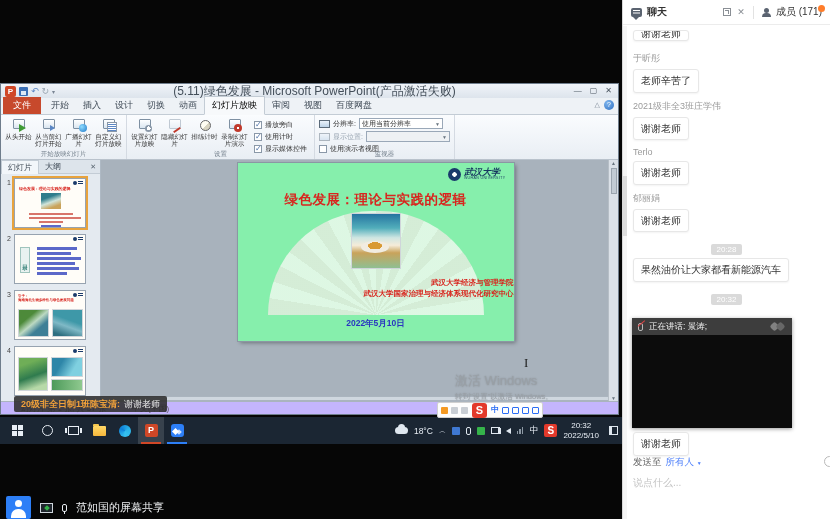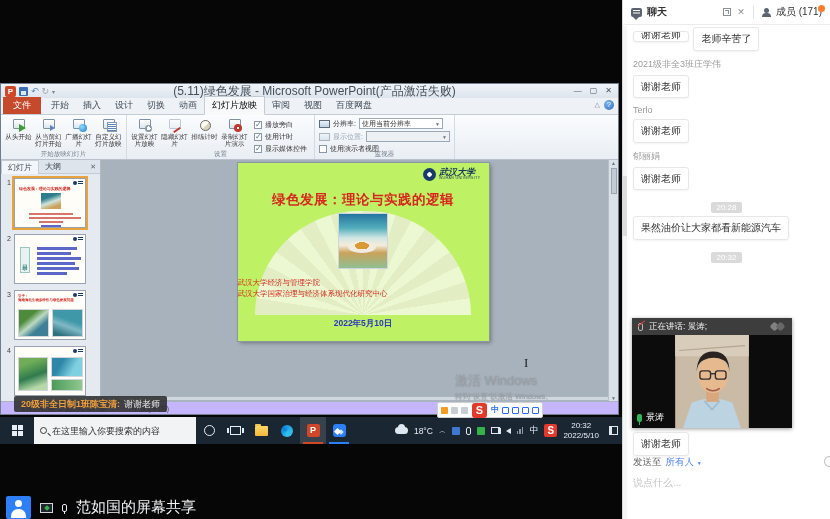--- a/index.html
+++ b/index.html
@@ -103,38 +103,38 @@
   .t3-title{position:absolute;left:3px;top:3px;width:150%;color:#d8251e;font-weight:bold;font-size:6px;
     line-height:1.15;transform:scale(.58);transform-origin:0 0}
   .ph{position:absolute;border:1px solid #cfd5da}
   
   .editor{flex:1;position:relative;background:#a8b2bc;display:flex;flex-direction:column;min-width:0}
   .canvas{flex:1;position:relative}
   .vscroll{position:absolute;right:0;top:0;bottom:0;width:10px;background:#dbe1e8;border-left:1px solid #b6bec6;
     display:flex;flex-direction:column;align-items:center;font-size:5px;color:#68747f;z-index:3}
   .vthumb{width:6px;height:26px;background:#c2cbd4;border:1px solid #9aa4ae;margin-top:2px}
   .vscroll .dn{margin-top:auto}
-  .slide{position:absolute;left:50%;top:3px;width:251px;height:178px;margin-left:-122px;
-    background:#bef264;box-shadow:0 0 0 1px #8b97a3,2px 2px 4px rgba(0,0,0,.35)}
+  .slide{position:absolute;left:50%;top:3px;width:276px;height:178px;margin-left:-122px;
+    background:#86efac;box-shadow:0 0 0 1px #8b97a3,2px 2px 4px rgba(0,0,0,.35)}
   .fan{position:absolute;left:50%;bottom:26px;width:216px;height:104px;transform:translateX(-50%);
     border-radius:110px 110px 0 0;opacity:.75;
     background:repeating-conic-gradient(from -90deg at 50% 100%,#efece5 0 9deg,#fbfaf6 9deg 18deg)}
   .slogo{position:absolute;right:8px;top:5px;display:flex;gap:3px;align-items:center}
   .semblem{width:13px;height:13px;border-radius:50%;background:radial-gradient(circle,#fff 2px,#1a3a6b 2.5px)}
   .slogo-t{display:flex;flex-direction:column;line-height:1}
   .slogo-cn{font-family:"Liberation Serif","DejaVu Serif",serif;font-style:italic;font-weight:bold;
     font-size:9px;color:#16355f}
   .slogo-en{font-size:3.5px;color:#16355f;letter-spacing:.4px}
   .stitle{position:absolute;left:0;top:28px;width:100%;text-align:center;color:#d8251e;
     font-weight:bold;font-size:13.5px;letter-spacing:.5px}
   .simg{position:absolute;left:50%;top:50px;width:50px;height:56px;margin-left:-25px;border:1px solid #cfd5da;
     background:linear-gradient(180deg,#2574a0 0%,#52aebb 26%,#cfe6e2 44%,#f5ecd9 58%,#c9a35b 72%,#8fbf92 100%)}
   .simg::after{content:"";position:absolute;left:9px;top:27px;width:28px;height:12px;border-radius:50%;
     background:radial-gradient(ellipse at 50% 40%,#d99a33 35%,#f2ece0 36% 70%,#dfe8e2 71%)}
-  .sline{position:absolute;width:100%;text-align:left;color:#d8251e;font-weight:normal;font-size:7.5px}
+  .sline{position:absolute;width:100%;text-align:right;color:#d8251e;font-weight:bold;font-size:7.5px}
   .sdate{position:absolute;width:100%;text-align:center;color:#2a35c0;font-weight:bold;font-size:8.5px}
   .splitter{height:5px;background:#cfd7df;border-top:1px solid #aab4be;border-bottom:1px solid #aab4be}
   .notes{height:57px;background:#fff;font-size:8.5px;color:#333;padding:3px 6px;position:relative}
   
   .statusbar{height:13px;background:#c4b5fd;border-top:1px solid #aab4be;display:flex;align-items:flex-end;
     gap:26px;padding-left:20px;font-size:8px;color:#555;flex:0 0 auto}
   
   #toast{position:absolute;left:14px;top:396px;height:16px;z-index:6;background:rgba(45,45,45,.88);
     border-radius:2px;display:flex;align-items:center;padding:0 7px;gap:4px;white-space:nowrap}
   #toast .ts{color:#f0a13a;font-size:9px;font-weight:bold}
@@ -204,21 +204,21 @@
   .notifbox{width:9px;height:9px;border:1px solid #dfe7ef;border-left:3px solid #dfe7ef;margin-left:4px}
   
   #mbar{position:absolute;left:6px;top:496px;height:23px;display:flex;align-items:center;gap:9px;z-index:3}
   .mb-person{width:25px;height:23px;background:#2d7ff7;border-radius:2px;position:relative;overflow:hidden}
   .mb-person::before{content:"";position:absolute;left:9px;top:4px;width:7px;height:7px;border-radius:50%;background:#fff}
   .mb-person::after{content:"";position:absolute;left:5px;top:13px;width:15px;height:9px;border-radius:7px 7px 0 0;background:#fff}
   .mb-share{width:13px;height:10px;border:1px solid #cfd6dd;background:#20262d;position:relative}
   .mb-share::after{content:"";position:absolute;left:4px;top:2px;width:4px;height:4px;background:#35b34a;transform:rotate(45deg)}
   .mb-mic{width:5px;height:8px;border:1px solid #e6ebf0;border-radius:2px;position:relative}
   .mb-mic::after{content:"";position:absolute;left:1px;bottom:-3px;width:1px;height:3px;background:#e6ebf0}
-  .mb-label{color:#f0f2f4;font-size:15px}
+  .mb-label{color:#f0f2f4;font-size:11px}
   
   #chat{position:absolute;left:622px;top:0;width:208px;height:519px;background:#fff;z-index:7;
     border-left:1px solid #d8d8d8;overflow:hidden}
   .chead{height:25px;border-bottom:1px solid #ececec;display:flex;align-items:center;padding:0 8px;gap:5px}
   .bubble-ic{width:11px;height:9px;background:#5a6370;border-radius:2px;position:relative}
   .bubble-ic::before{content:"";position:absolute;left:2px;top:2px;right:2px;height:1px;background:#fff;box-shadow:0 2.5px 0 #fff}
   .bubble-ic::after{content:"";position:absolute;left:2px;bottom:-3px;border-left:3px solid transparent;
     border-right:3px solid transparent;border-top:3px solid #5a6370}
   .ctitle{font-size:10px;color:#333;font-weight:bold}
   .chead-icos{margin-left:auto;display:flex;align-items:center;gap:6px}
@@ -517,24 +517,20 @@
 
 <div id="taskbar">
   <div class="tstart">
     <span class="winlogo">
         <i></i>
         <i></i>
         <i></i>
         <i></i>
       </span>
   </div>
-  <div class="tsearch">
-    <span class="mag"></span>
-    <input placeholder="在这里输入你要搜索的内容" style="">
-  </div>
   <div class="tbtn">
       <span class="cortana"></span>
     </div>
   <div class="tbtn">
       <span class="tview"></span>
     </div>
   <div class="tbtn">
       <span class="folder"></span>
     </div>
   <div class="tbtn">
@@ -593,20 +589,21 @@
   </div>
   <span class="odot"></span>
   <div class="cscroll">
       <i></i>
     </div>
 
   <div class="cmsgs">
     <div class="cbubble clip">
       <span>谢谢老师</span>
     </div>
+    <div class="sender">于昕彤</div>
     <div class="cbubble">老师辛苦了</div>
     <div class="sender">2021级非全3班庄学伟</div>
     <div class="cbubble">谢谢老师</div>
     <div class="sender">Terlo</div>
     <div class="cbubble">谢谢老师</div>
     <div class="sender">郁丽娟</div>
     <div class="cbubble">谢谢老师</div>
     <div class="tbadge"><span>20:28</span></div>
     <div class="cbubble">果然油价让大家都看新能源汽车</div>
     <div class="tbadge"><span>20:32</span></div>
@@ -614,40 +611,20 @@
     
     
   </div>
 
   <div class="vwidget">
     <div class="vhead">
       <span class="micmute"></span>
       <span class="vspeak">正在讲话: 景涛;</span>
       <span class="vlogo"></span>
     </div>
-    <div class="vbody">
-      <svg width="76" height="93" viewBox="0 0 76 96">
-        <rect width="76" height="96" fill="#c9bba6"></rect>
-        <rect width="76" height="22" fill="#d8cdbb"></rect>
-        <line x1="4" y1="16" x2="72" y2="11" stroke="#b3a58d" stroke-width="1.2"></line>
-        <path d="M8 96 L17 70 Q38 61 59 70 L68 96 Z" fill="#bcd3e2"></path>
-        <path d="M30 68 L38 77 L46 68" stroke="#9db8ca" stroke-width="1.5" fill="none"></path>
-        <rect x="32" y="54" width="13" height="15" fill="#d9a77e"></rect>
-        <ellipse cx="39" cy="41" rx="16" ry="19" fill="#e6b98e"></ellipse>
-        <path d="M22 38 Q23 17 39 17 Q56 17 56 38 Q55 28 50 26 Q40 21 29 26 Q23 29 22 38 Z" fill="#2a2320"></path>
-        <rect x="25.5" y="37" width="11" height="8.5" rx="2.5" fill="none" stroke="#2e2e2e" stroke-width="1.4"></rect>
-        <rect x="41.5" y="37" width="11" height="8.5" rx="2.5" fill="none" stroke="#2e2e2e" stroke-width="1.4"></rect>
-        <line x1="36.5" y1="40" x2="41.5" y2="40" stroke="#2e2e2e" stroke-width="1.4"></line>
-        <path d="M32 55 Q39 60 46 55" stroke="#9c5a4a" stroke-width="1.6" fill="none"></path>
-      </svg>
-      <span class="vname">
-        <span class="micon"></span>
-        <span class="vnm">景涛</span>
-      </span>
-    </div>
   </div>
 
   <div class="cbubble after-video">谢谢老师</div>
 
   <div class="sendrow">
     <span class="sendto">发送至</span>
     <span class="sendsel">
       <span>所有人</span> <span class="ddarr">▼</span>
     </span>
   </div>

